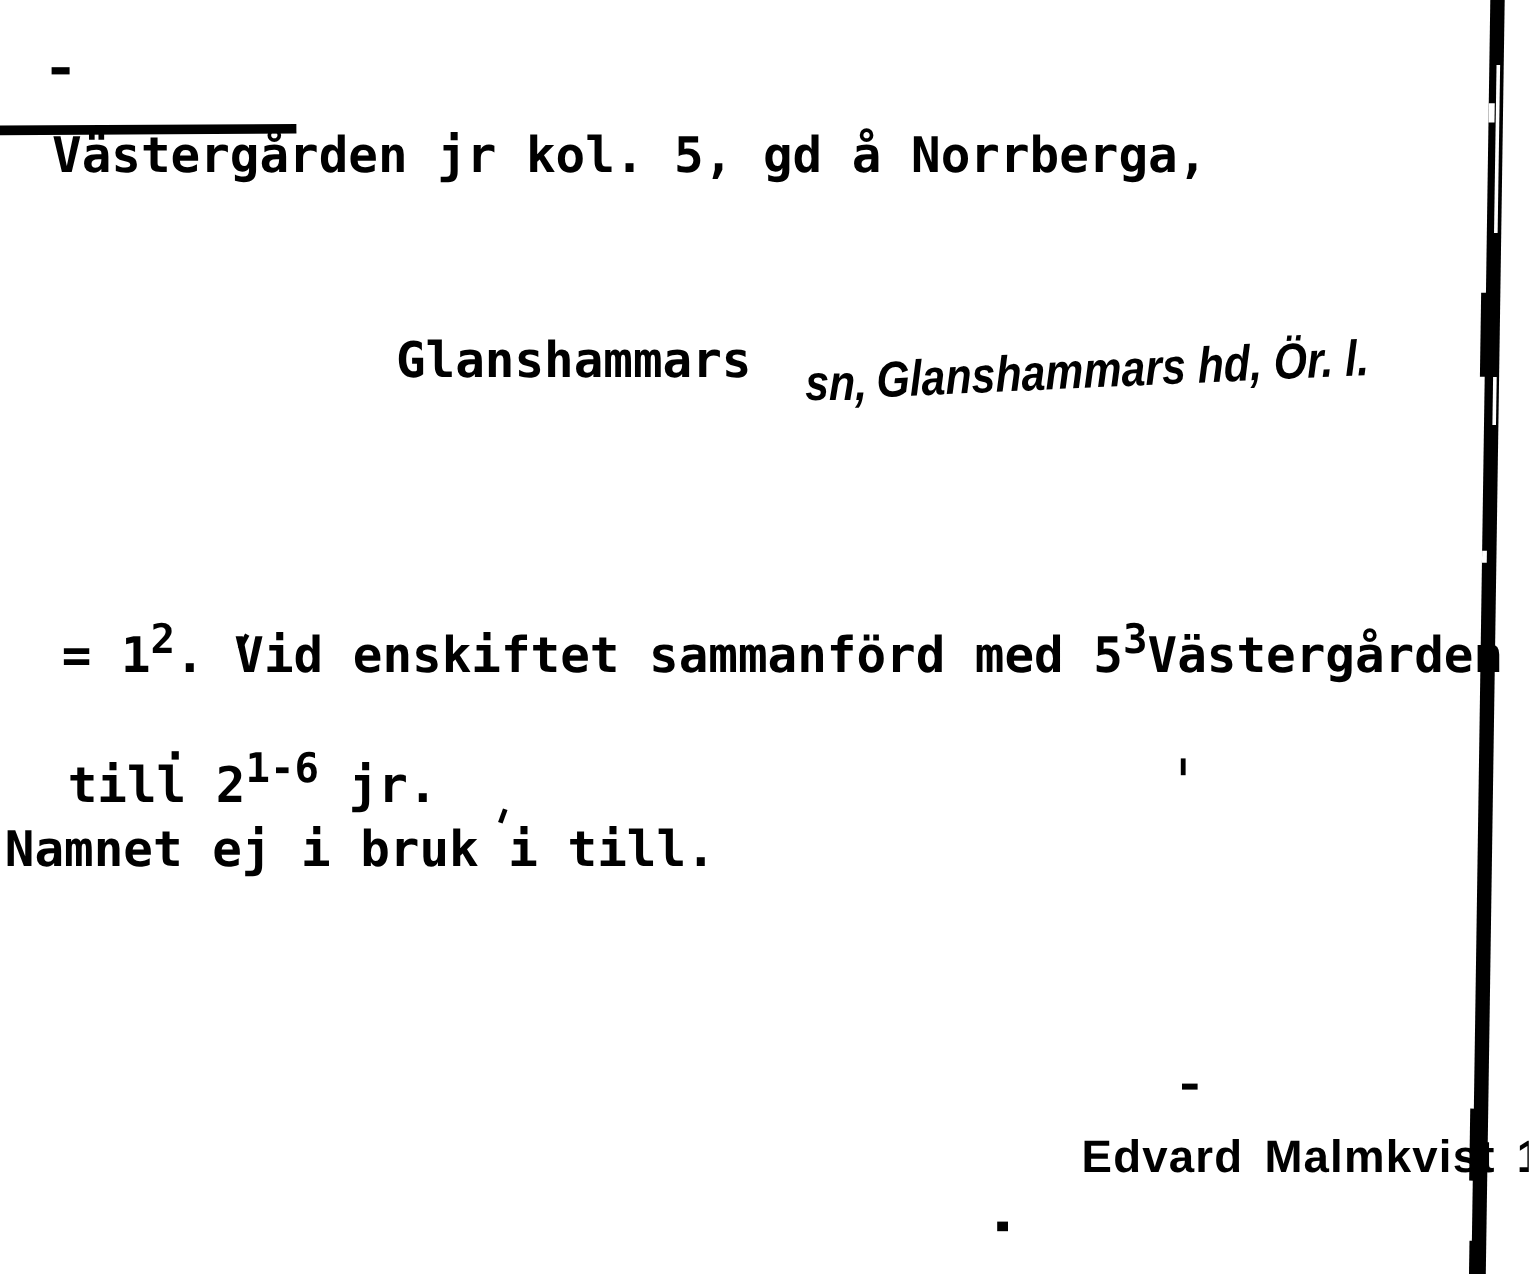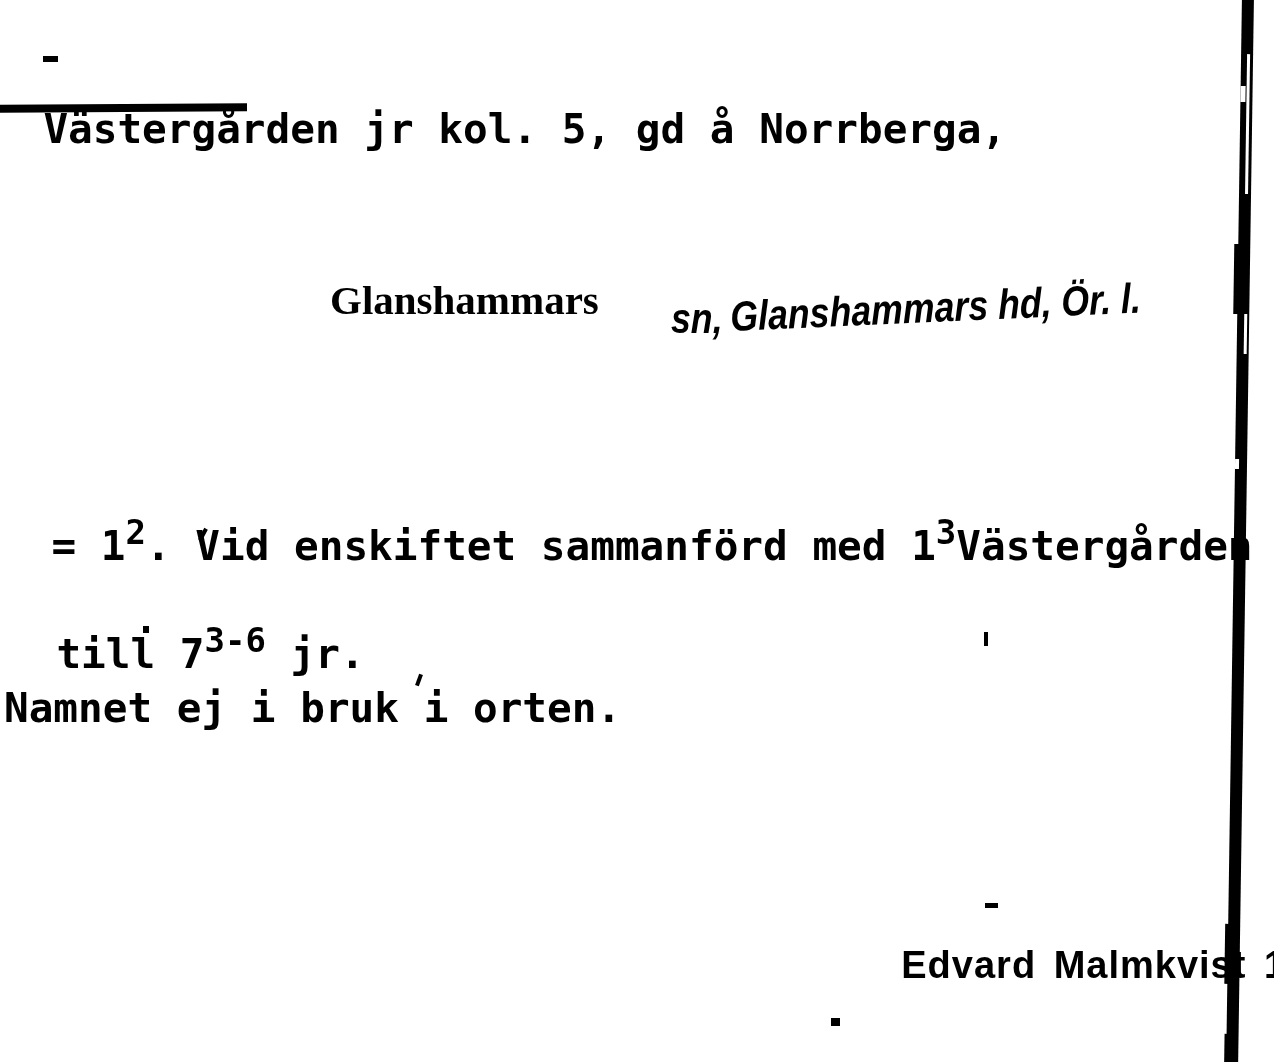--- a/index.html
+++ b/index.html
@@ -79,40 +79,40 @@
 </style>
 </head>
 <body>
 
 <div class="line typed" style="left:-6px; top:68px;">
   <span>Västergården</span><span> jr kol. 5, gd å Norrberga,</span>
 </div>
 <div class="underline-bar"></div>
 <div class="mark" style="left:43px; top:56px; width:15px; height:6px;"></div>
 
-<div class="line typed" style="left:330px; top:280px;font-family:Liberation Serif, serif;">Glanshammars</div>
+<div class="line typed" style="left:330px; top:280px;">Glanshammars</div>
 <div class="line" style="left:652px; top:282px;">
   <span class="stamp">sn,</span>
 </div>
 <div class="line" style="left:712px; top:280px;">
   <span class="stamp stamp-rot">Glanshammars hd, Ör. l.</span>
 </div>
 
 <div class="line typed" style="left:2px; top:485px;">
-  <span>= 1</span><span class="sup">2</span><span>. Vid enskiftet sammanförd med 1</span><span class="sup">3</span><span>Västergården</span>
+  <span>= 1</span><span class="sup">2</span><span>. Vid enskiftet sammanförd med 5</span><span class="sup">3</span><span>Västergården</span>
 </div>
 <div class="mark" style="left:201px; top:528px; width:4px; height:13px; transform:rotate(28deg);"></div>
 
 <div class="line typed" style="left:7px; top:593px;">
-  <span>till 7</span><span class="sup">3-6</span><span> jr.</span>
+  <span>till 2</span><span class="sup">1-6</span><span> jr.</span>
 </div>
 <div class="mark" style="left:143px; top:626px; width:6px; height:7px;"></div>
 <div class="mark" style="left:984px; top:632px; width:4px; height:14px;"></div>
 
-<div class="line typed" style="left:4px; top:688px;">Namnet ej i bruk i orten.</div>
+<div class="line typed" style="left:4px; top:688px;">Namnet ej i bruk i till.</div>
 <div class="mark" style="left:417px; top:674px; width:4px; height:12px; transform:rotate(20deg);"></div>
 
 <div class="mark" style="left:985px; top:903px; width:13px; height:5px;"></div>
 <div class="line" style="left:882px; top:930px;">
   <span class="signature">Edvard Malmkvist 1956</span>
 </div>
 <div class="mark" style="left:831px; top:1018px; width:9px; height:8px;"></div>
 
 <div class="scan-bar">
   <div class="notch" style="left:0px; top:92px; width:5px; height:16px;"></div>

